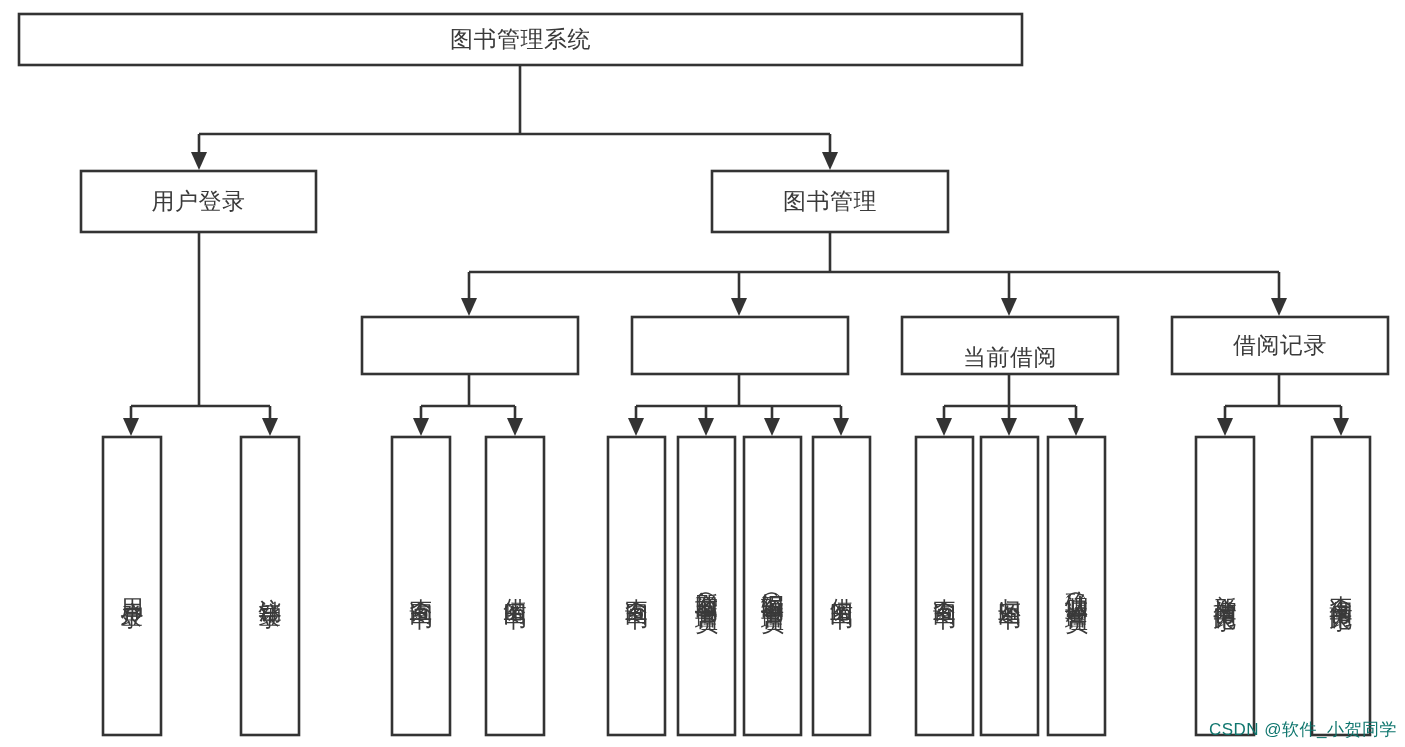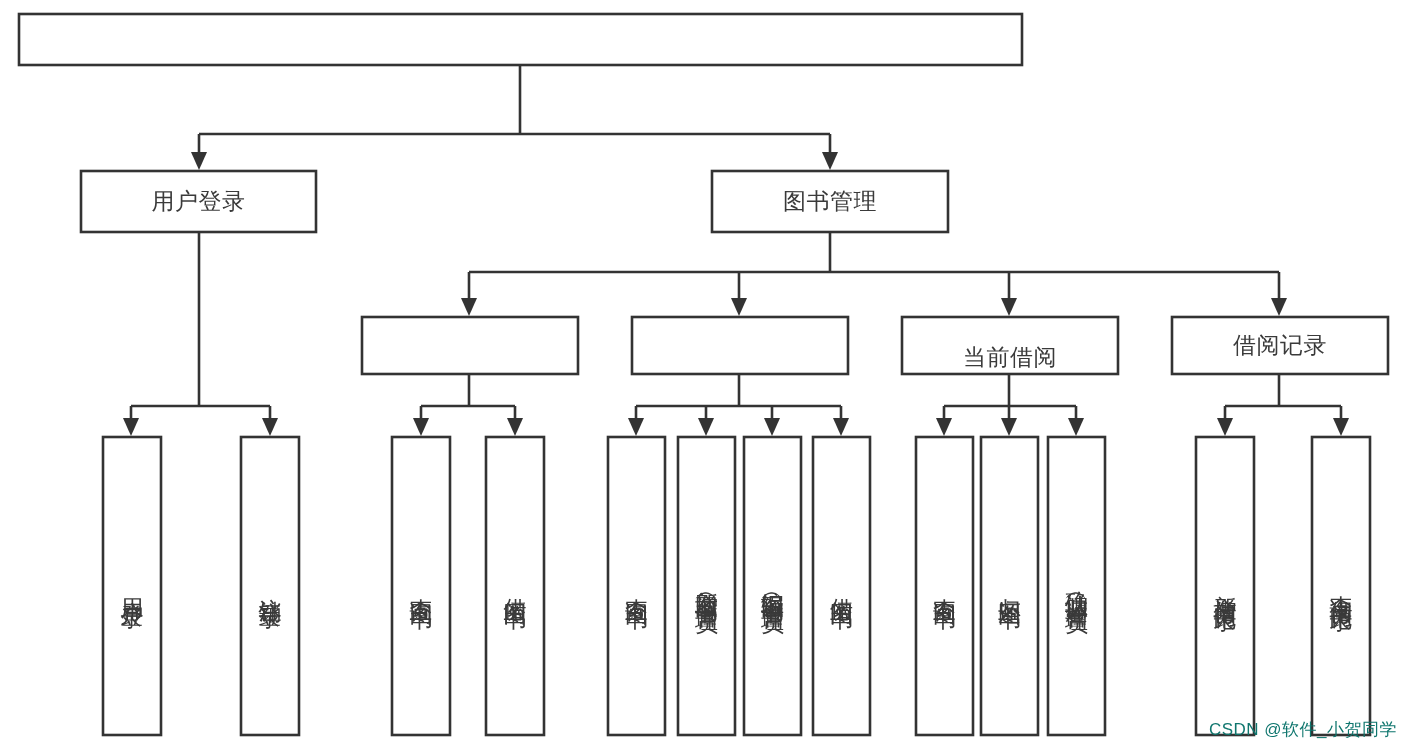--- a/index.html
+++ b/index.html
@@ -163,20 +163,21 @@
     <rect class="node-box" x="813" y="437" width="57" height="298"></rect>
 
     <rect class="node-box" x="916" y="437" width="57" height="298"></rect>
     <rect class="node-box" x="981" y="437" width="57" height="298"></rect>
     <rect class="node-box" x="1048" y="437" width="57" height="298"></rect>
 
     <rect class="node-box" x="1196" y="437" width="58" height="298"></rect>
     <rect class="node-box" x="1312" y="437" width="58" height="298"></rect>
   </svg>
 
+  <div class="node-label-h" style="left:19px; top:14px; width:1003px; height:51px;">图书管理系统</div>
 
   <div class="node-label-h" style="left:81px; top:171px; width:235px; height:61px;">用户登录</div>
   <div class="node-label-h" style="left:712px; top:171px; width:236px; height:61px;">图书管理</div>
 
   <div class="node-label-h" style="left:902px; top:329px; width:216px; height:57px;">当前借阅</div>
   <div class="node-label-h" style="left:1172px; top:317px; width:216px; height:57px;">借阅记录</div>
 
   <div class="node-label-v" style="left:103px; top:437px; width:58px; height:298px;">用户登录</div>
   <div class="node-label-v" style="left:241px; top:437px; width:58px; height:298px;">注销登录</div>
 

